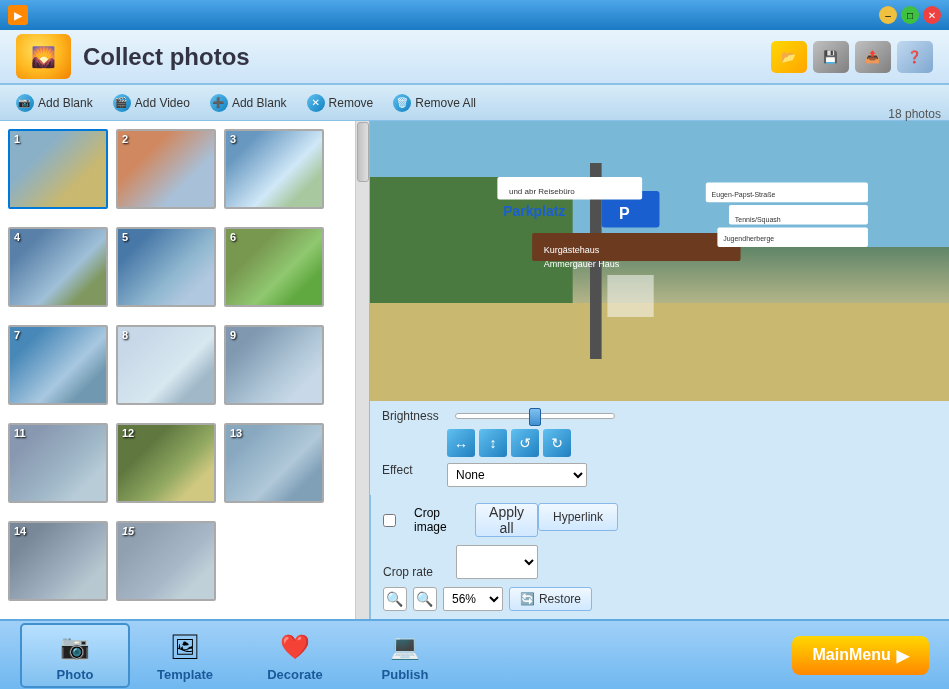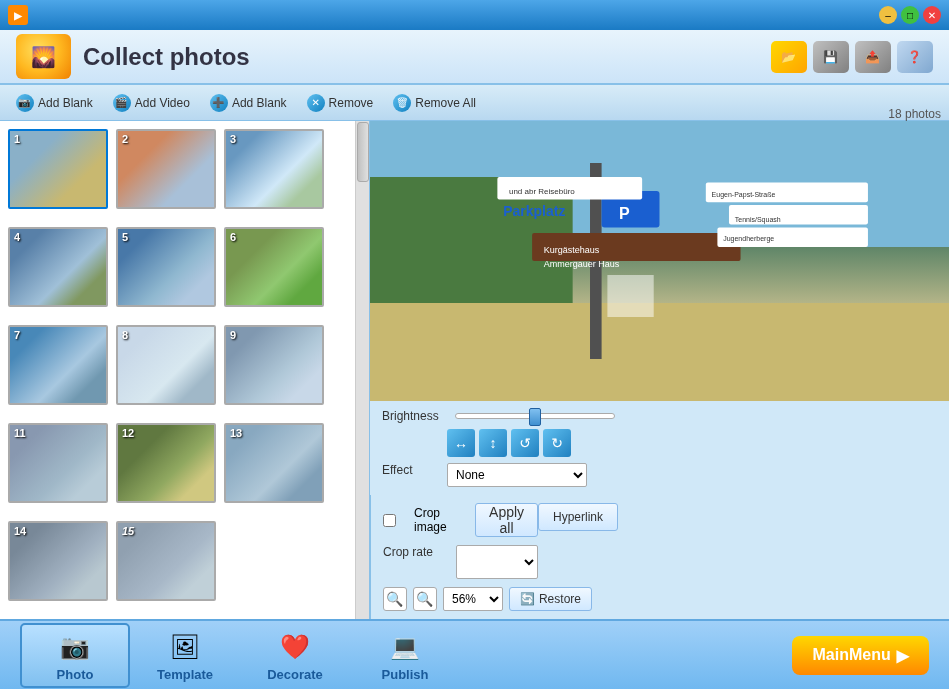--- a/index.html
+++ b/index.html
@@ -202,21 +202,21 @@
     .hyperlink-btn {
       background: linear-gradient(to bottom, #f0f8ff, #d0e8ff);
       border: 1px solid #88b8e8;
       border-radius: 3px;
       padding: 6px 14px;
       cursor: pointer;
       font-size: 12px;
       color: #333;
       align-self: flex-start;
     }
-    .crop-rate-row { display: flex; align-items: flex-start; gap: 8px; }
+    .crop-rate-row { display: flex; align-items: flex-end; gap: 8px; }
     .crop-rate-label { font-size: 12px; color: #333; width: 65px; }
     .crop-rate-select {
       flex: 1;
       height: 24px;
       border: 1px solid #aaa;
       border-radius: 2px;
       background: white;
       font-size: 12px;
       padding: 16px 4px;
     }

